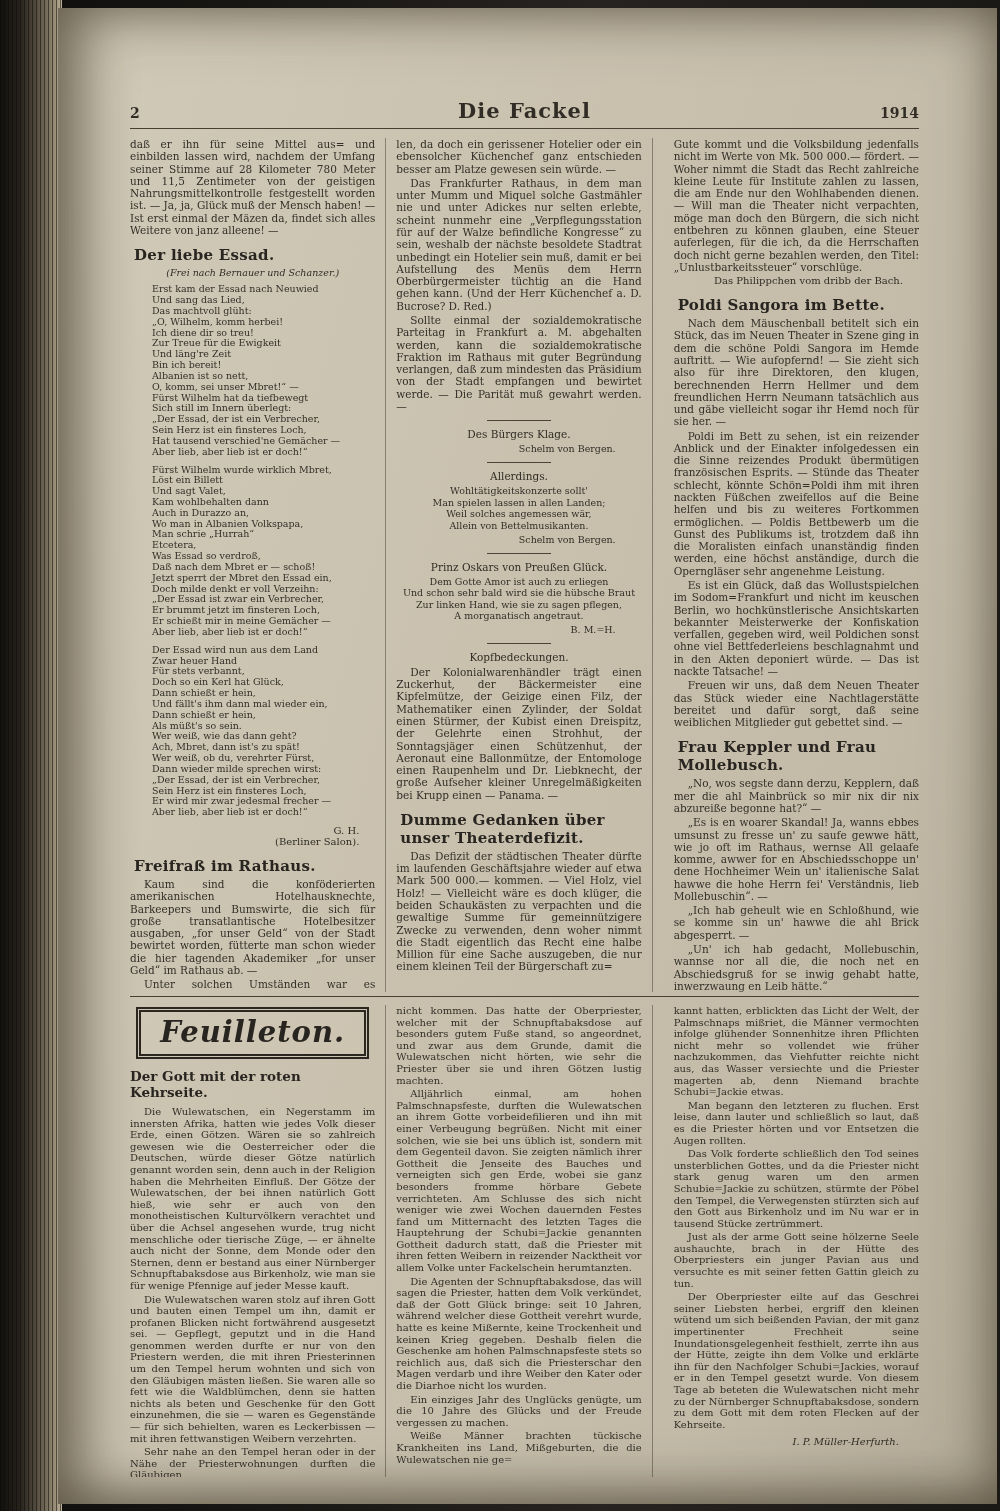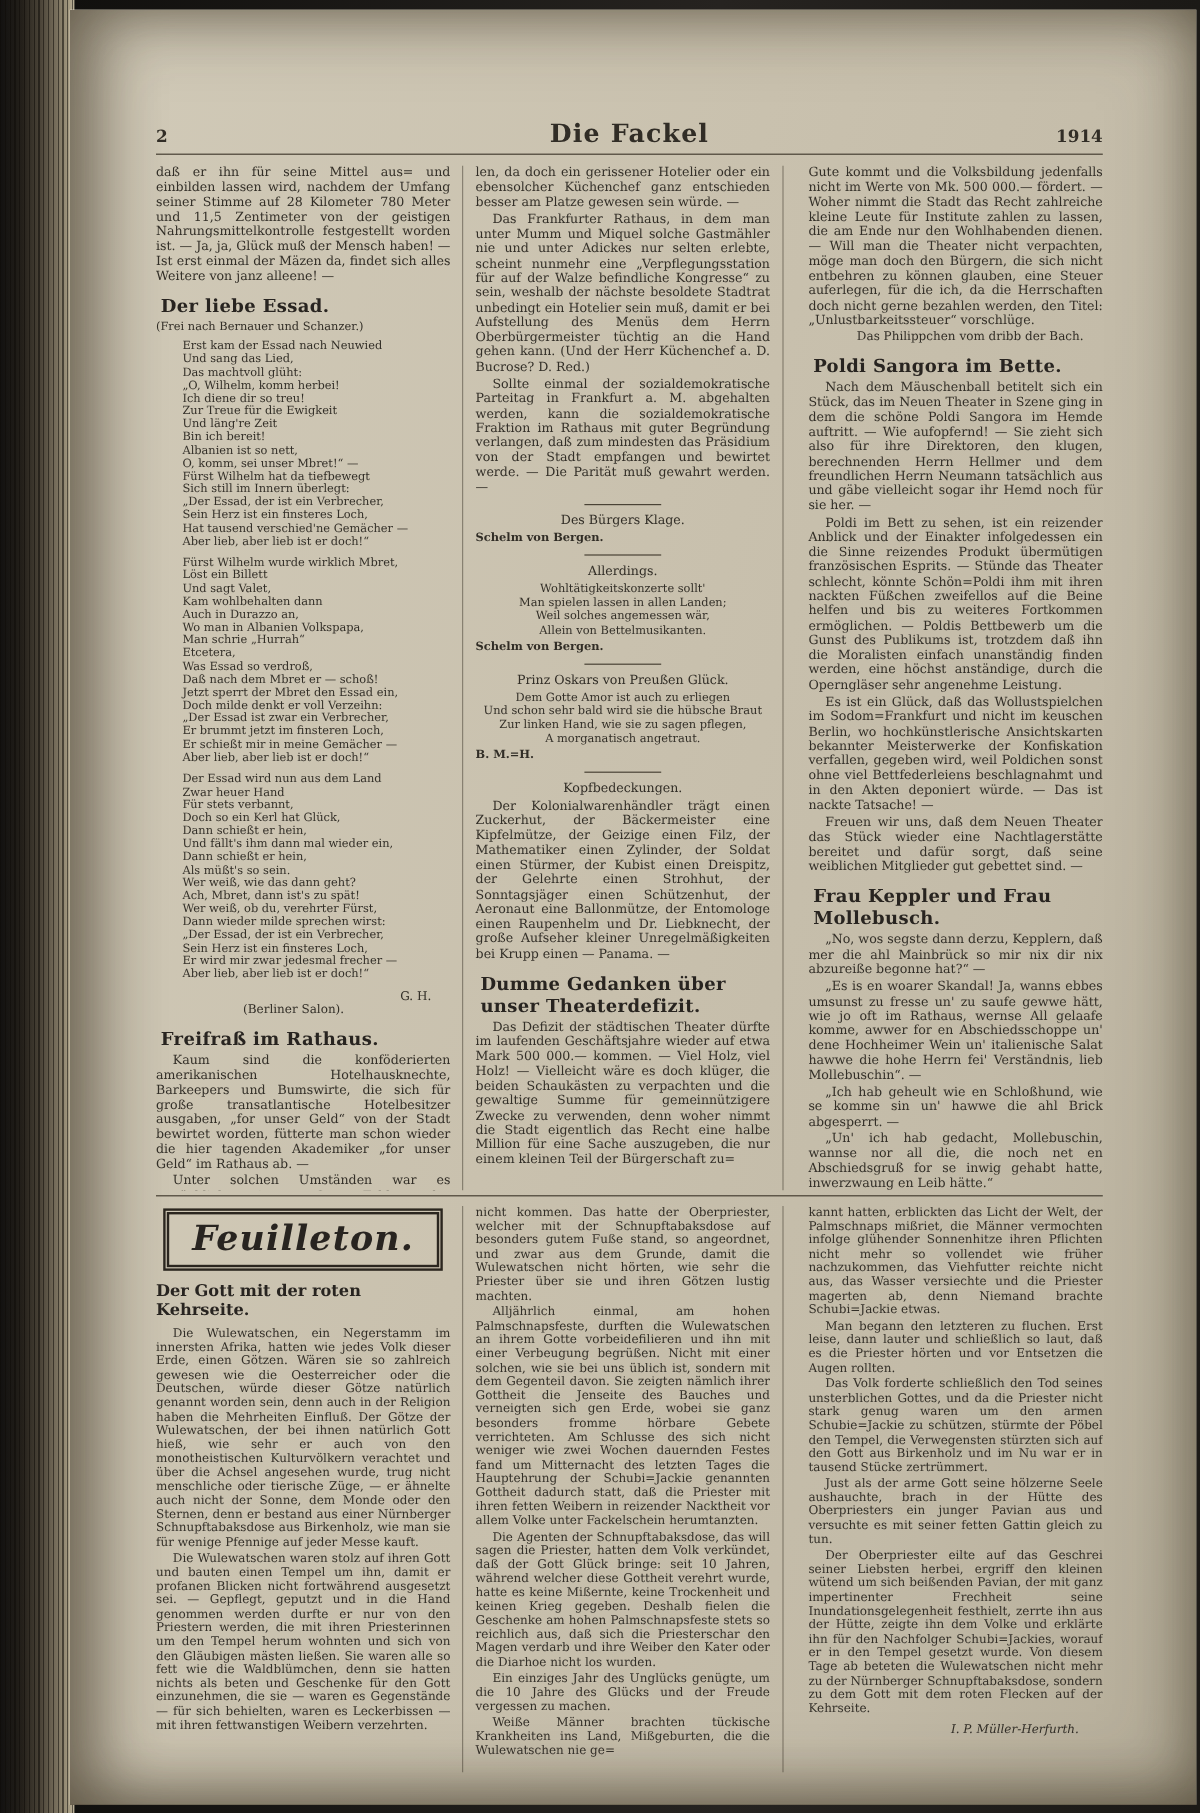--- a/index.html
+++ b/index.html
@@ -55,36 +55,36 @@
     text-align: justify; text-indent: 14px;
     margin: 0 0 2px; color: #332f28;
   }
   .p.cont { text-indent: 0; }
   .feui .p { font-size: 10px; line-height: 1.16; }
 
   .art-title {
     font-size: 15px; font-weight: bold; text-align: left;
     margin: 10px 4px 3px; color: #282420; letter-spacing: 0.3px;
   }
-  .art-sub { font-size: 9.5px; text-align: left; margin: 0 0 6px; }
+  .art-sub { font-size: 9.5px; text-align: center; margin: 0 0 6px; font-style: italic; }
 
   .poem {
     font-size: 9.5px; line-height: 1.14;
     white-space: pre-line; text-align: left;
     padding-left: 22px; margin: 0 0 7px; color: #332f28;
   }
   .sig { font-size: 10px; text-align: right; padding-right: 16px; margin: 1px 0; }
-  .sig.tight { margin-top: -1px; text-align: center; }
+  .sig.tight { margin-top: -1px; }
 
   .epigram-title { font-size: 10.5px; font-weight: normal; text-align: center; margin: 4px 0 3px; }
   .epigram-poem {
     font-size: 9.5px; line-height: 1.22; white-space: pre-line;
     text-align: center; margin: 0; color: #332f28;
   }
-  .epigram-sig { font-size: 9.5px; padding-right: 26px; margin: 2px 0 2px; font-weight: bold; }
+  .epigram-sig { font-size: 9.5px; text-align: right; padding-right: 26px; margin: 2px 0 2px; }
   .divider { width: 64px; border: none; border-top: 1px solid #4a4336; margin: 8px auto 7px; }
 
   .section-rule { border: none; border-top: 1px solid #463f32; margin: 4px 0 8px; }
 
   
   .feuilleton-box {
     border: 5px double #2b261f;
     margin: 2px 6px 9px; padding: 3px 8px 5px;
     text-align: center; background: rgba(255,252,240,0.06);
   }
@@ -225,20 +225,21 @@
 
     <div class="cols feui-cols feui">
 
       <div class="col first">
         <div class="feuilleton-box">
           <span class="feui-title">Feuilleton.</span>
         </div>
         <h2 class="story-title">Der Gott mit der roten Kehrseite.</h2>
         <p class="p">Die Wulewatschen, ein Negerstamm im innersten Afrika, hatten wie jedes Volk dieser Erde, einen Götzen. Wären sie so zahlreich gewesen wie die Oesterreicher oder die Deutschen, würde dieser Götze natürlich genannt worden sein, denn auch in der Religion haben die Mehrheiten Einfluß. Der Götze der Wulewatschen, der bei ihnen natürlich Gott hieß, wie sehr er auch von den monotheistischen Kulturvölkern verachtet und über die Achsel angesehen wurde, trug nicht menschliche oder tierische Züge, — er ähnelte auch nicht der Sonne, dem Monde oder den Sternen, denn er bestand aus einer Nürnberger Schnupftabaksdose aus Birkenholz, wie man sie für wenige Pfennige auf jeder Messe kauft.</p>
         <p class="p">Die Wulewatschen waren stolz auf ihren Gott und bauten einen Tempel um ihn, damit er profanen Blicken nicht fortwährend ausgesetzt sei. — Gepflegt, geputzt und in die Hand genommen werden durfte er nur von den Priestern werden, die mit ihren Priesterinnen um den Tempel herum wohnten und sich von den Gläubigen mästen ließen. Sie waren alle so fett wie die Waldblümchen, denn sie hatten nichts als beten und Geschenke für den Gott einzunehmen, die sie — waren es Gegenstände — für sich behielten, waren es Leckerbissen — mit ihren fettwanstigen Weibern verzehrten.</p>
+        <p class="p">Sehr nahe an den Tempel heran oder in der Nähe der Priesterwohnungen durften die Gläubigen</p>
       </div>
 
       <div class="col">
         <p class="p cont">nicht kommen. Das hatte der Oberpriester, welcher mit der Schnupftabaksdose auf besonders gutem Fuße stand, so angeordnet, und zwar aus dem Grunde, damit die Wulewatschen nicht hörten, wie sehr die Priester über sie und ihren Götzen lustig machten.</p>
         <p class="p">Alljährlich einmal, am hohen Palmschnapsfeste, durften die Wulewatschen an ihrem Gotte vorbeidefilieren und ihn mit einer Verbeugung begrüßen. Nicht mit einer solchen, wie sie bei uns üblich ist, sondern mit dem Gegenteil davon. Sie zeigten nämlich ihrer Gottheit die Jenseite des Bauches und verneigten sich gen Erde, wobei sie ganz besonders fromme hörbare Gebete verrichteten. Am Schlusse des sich nicht weniger wie zwei Wochen dauernden Festes fand um Mitternacht des letzten Tages die Hauptehrung der Schubi=Jackie genannten Gottheit dadurch statt, daß die Priester mit ihren fetten Weibern in reizender Nacktheit vor allem Volke unter Fackelschein herumtanzten.</p>
         <p class="p">Die Agenten der Schnupftabaksdose, das will sagen die Priester, hatten dem Volk verkündet, daß der Gott Glück bringe: seit 10 Jahren, während welcher diese Gottheit verehrt wurde, hatte es keine Mißernte, keine Trockenheit und keinen Krieg gegeben. Deshalb fielen die Geschenke am hohen Palmschnapsfeste stets so reichlich aus, daß sich die Priesterschar den Magen verdarb und ihre Weiber den Kater oder die Diarhoe nicht los wurden.</p>
         <p class="p">Ein einziges Jahr des Unglücks genügte, um die 10 Jahre des Glücks und der Freude vergessen zu machen.</p>
         <p class="p">Weiße Männer brachten tückische Krankheiten ins Land, Mißgeburten, die die Wulewatschen nie ge=</p>
       </div>
 

